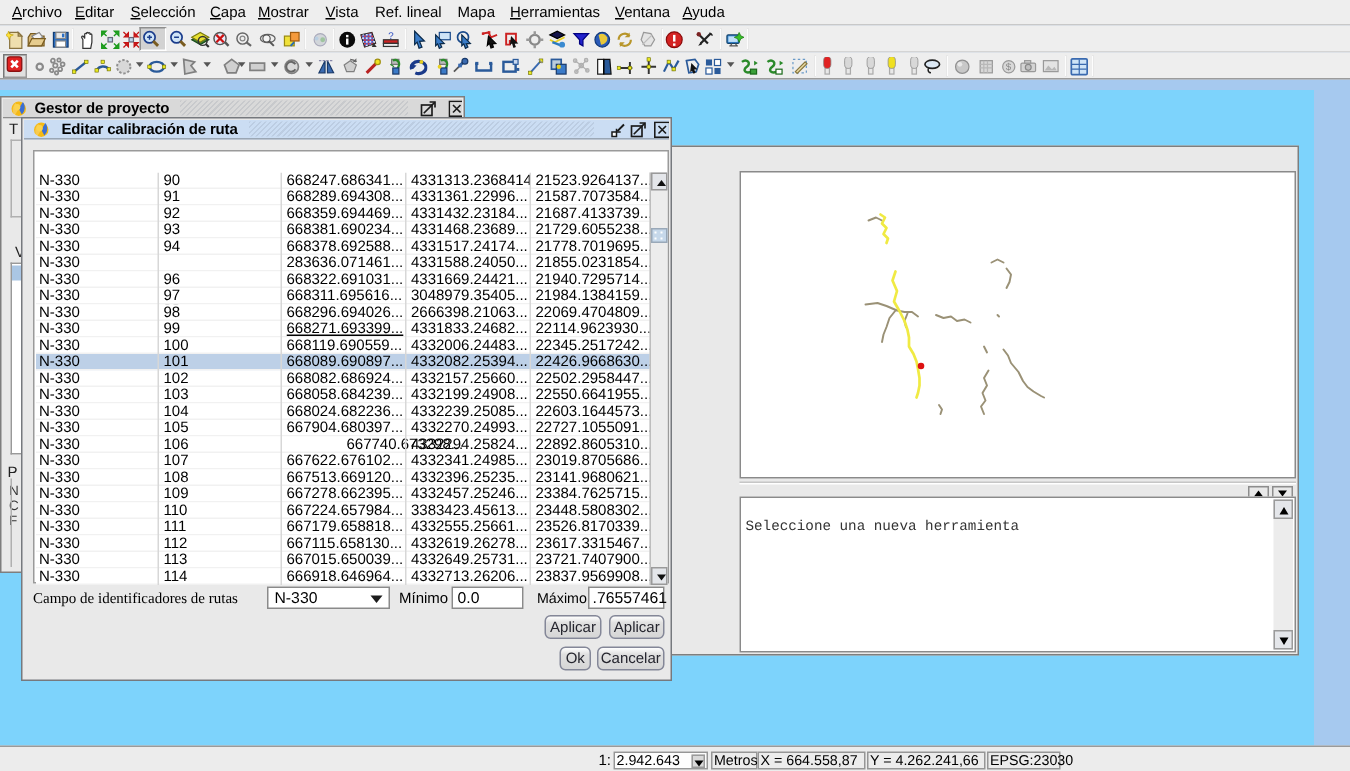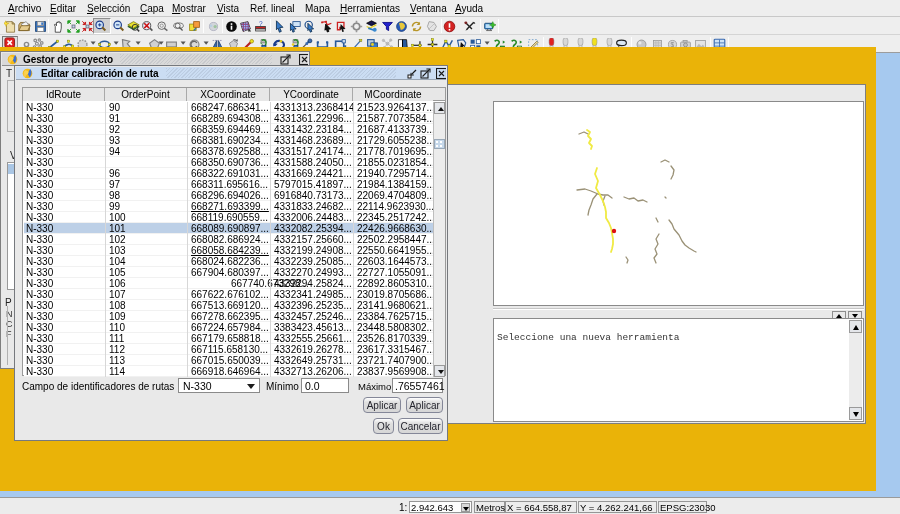--- a/index.html
+++ b/index.html
@@ -6,21 +6,21 @@
 body{font-family:"Liberation Sans",sans-serif;background:#a6c9ef;position:relative;}
 .abs{position:absolute;}
 
 #menubar{left:0;top:0;width:900px;height:17px;background:#eeeeee;border-bottom:1px solid #c8c8c8;}
 #menubar span{position:absolute;top:3px;font-size:10px;color:#000;}
 #menubar u{text-decoration:underline;}
 #tb1{left:0;top:17px;width:900px;height:18px;background:#eeeeee;border-bottom:1px solid #d4d4d4;}
 #tb2{left:0;top:35px;width:900px;height:18px;background:#eeeeee;border-bottom:1px solid #9c9c9c;}
 .tsep{position:absolute;top:2px;width:1px;height:14px;background:#b4b4b4;border-right:1px solid #fdfdfd;}
 
-#desk{left:0;top:47px;width:876px;height:444px;background:#eab308;}
+#desk{left:0;top:60px;width:876px;height:444px;background:#7dd3fc;}
 
 .win{position:absolute;background:#e9e9e9;border:1px solid #7e7e7e;}
 .tbar{position:absolute;left:1px;top:1px;right:1px;height:13px;overflow:hidden;border-bottom:1px solid #9aa6b4;}
 .tbar.gray{background:#d9d9d9;border-bottom:1px solid #8f8f8f;}
 .tbar.blue{background:#cbddf3;}
 .hatch{position:absolute;top:1px;bottom:1px;background:repeating-linear-gradient(135deg,rgba(110,120,138,0.16) 0 1px,transparent 1px 2.5px);}
 .ttxt{position:absolute;top:1px;font-size:10px;font-weight:bold;color:#000;white-space:nowrap;letter-spacing:-0.1px;}
 
 .mbtn{position:absolute;}
 
@@ -574,27 +574,20 @@
           <path d="M6.4 1h3.6v3.6" fill="none" stroke="#1a1a1a" stroke-width="1.1"></path>
         </svg>
         <svg class="mbtn" style="left:420px;top:1px;" width="11" height="11" viewBox="0 0 11 11">
           <rect x="0.5" y="0.5" width="10" height="10" fill="none" stroke="#1a1a1a" stroke-width="1.1"></rect>
           <path d="M3 3l5 5M8 3L3 8" stroke="#1a1a1a" stroke-width="1.1"></path>
         </svg>
   </div>
 
   <div style="position:absolute;left:7px;top:21px;width:424px;height:289px;background:#fff;border:1px solid #9a9a9a;">
 
-    <div style="position:absolute;left:0;top:0;width:422px;height:13px;background:#e7e7e7;border-bottom:1px solid #9a9a9a;">
-      <div class="hcell" style="left:0;width:82px;">IdRoute</div>
-      <div class="hcell" style="left:82px;width:82px;">OrderPoint</div>
-      <div class="hcell" style="left:164px;width:83px;">XCoordinate</div>
-      <div class="hcell" style="left:247px;width:83px;">YCoordinate</div>
-      <div class="hcell" style="left:330px;width:80px;border-right:none;">MCoordinate</div>
-    </div>
 
     <div style="position:absolute;left:0;top:14px;width:411px;height:275px;overflow:hidden;">
 <div class="tr" style="top:0.0px;">
             <span class="td" style="left:2px;width:79px;">N-330</span>
             <span class="td" style="left:85px;width:79px;">90</span>
             <span class="td" style="left:167px;width:80px;">668247.686341...</span>
             <span class="td" style="left:250px;width:80px;">4331313.2368414</span>
             <span class="td" style="left:333px;width:78px;">21523.9264137...</span>
           </div>
 <div class="tr" style="top:11.0px;">
@@ -621,43 +614,43 @@
 <div class="tr" style="top:44.0px;">
             <span class="td" style="left:2px;width:79px;">N-330</span>
             <span class="td" style="left:85px;width:79px;">94</span>
             <span class="td" style="left:167px;width:80px;">668378.692588...</span>
             <span class="td" style="left:250px;width:80px;">4331517.24174...</span>
             <span class="td" style="left:333px;width:78px;">21778.7019695...</span>
           </div>
 <div class="tr" style="top:55.0px;">
             <span class="td" style="left:2px;width:79px;">N-330</span>
             <span class="td" style="left:85px;width:79px;margin-top:25px;">95</span>
-            <span class="td" style="left:167px;width:80px;">668350.690736...</span>
+            <span class="td" style="left:167px;width:80px;">283636.071461...</span>
             <span class="td" style="left:250px;width:80px;">4331588.24050...</span>
             <span class="td" style="left:333px;width:78px;">21855.0231854...</span>
           </div>
 <div class="tr" style="top:66.0px;">
             <span class="td" style="left:2px;width:79px;">N-330</span>
             <span class="td" style="left:85px;width:79px;">96</span>
             <span class="td" style="left:167px;width:80px;">668322.691031...</span>
             <span class="td" style="left:250px;width:80px;">4331669.24421...</span>
             <span class="td" style="left:333px;width:78px;">21940.7295714...</span>
           </div>
 <div class="tr" style="top:77.0px;">
             <span class="td" style="left:2px;width:79px;">N-330</span>
             <span class="td" style="left:85px;width:79px;">97</span>
             <span class="td" style="left:167px;width:80px;">668311.695616...</span>
-            <span class="td" style="left:250px;width:80px;">5797015.41897...</span>
+            <span class="td" style="left:250px;width:80px;">3048979.35405...</span>
             <span class="td" style="left:333px;width:78px;">21984.1384159...</span>
           </div>
 <div class="tr" style="top:88.0px;">
             <span class="td" style="left:2px;width:79px;">N-330</span>
             <span class="td" style="left:85px;width:79px;">98</span>
             <span class="td" style="left:167px;width:80px;">668296.694026...</span>
-            <span class="td" style="left:250px;width:80px;">6916840.73173...</span>
+            <span class="td" style="left:250px;width:80px;">2666398.21063...</span>
             <span class="td" style="left:333px;width:78px;">22069.4704809...</span>
           </div>
 <div class="tr" style="top:99.0px;">
             <span class="td" style="left:2px;width:79px;">N-330</span>
             <span class="td" style="left:85px;width:79px;">99</span>
             <span class="td" style="left:167px;width:80px;text-decoration:underline;">668271.693399...</span>
             <span class="td" style="left:250px;width:80px;">4331833.24682...</span>
             <span class="td" style="left:333px;width:78px;">22114.9623930...</span>
           </div>
 <div class="tr" style="top:110.0px;">
@@ -677,21 +670,21 @@
 <div class="tr" style="top:132.0px;">
             <span class="td" style="left:2px;width:79px;">N-330</span>
             <span class="td" style="left:85px;width:79px;">102</span>
             <span class="td" style="left:167px;width:80px;">668082.686924...</span>
             <span class="td" style="left:250px;width:80px;">4332157.25660...</span>
             <span class="td" style="left:333px;width:78px;">22502.2958447...</span>
           </div>
 <div class="tr" style="top:143.0px;">
             <span class="td" style="left:2px;width:79px;">N-330</span>
             <span class="td" style="left:85px;width:79px;">103</span>
-            <span class="td" style="left:167px;width:80px;text-decoration:underline;">668058.684239...</span>
+            <span class="td" style="left:167px;width:80px;">668058.684239...</span>
             <span class="td" style="left:250px;width:80px;">4332199.24908...</span>
             <span class="td" style="left:333px;width:78px;">22550.6641955...</span>
           </div>
 <div class="tr" style="top:154.0px;">
             <span class="td" style="left:2px;width:79px;">N-330</span>
             <span class="td" style="left:85px;width:79px;">104</span>
             <span class="td" style="left:167px;width:80px;">668024.682236...</span>
             <span class="td" style="left:250px;width:80px;">4332239.25085...</span>
             <span class="td" style="left:333px;width:78px;">22603.1644573...</span>
           </div>
@@ -776,21 +769,21 @@
       <div class="sbtn" style="left:0;top:0;width:11px;height:12px;">
             <i class="tri" style="left:2.5px;top:4px;border-left:3px solid transparent;border-right:3px solid transparent;border-bottom:4px solid #111;"></i>
           </div>
       <div style="position:absolute;left:0;top:37px;width:11px;height:10px;background:#c6d8ea;border:1px solid #99a8b8;background-image:radial-gradient(circle at 2px 2px,#fff 1px,transparent 1px);background-size:4px 4px;"></div>
       <div class="sbtn" style="left:0;bottom:0;width:11px;height:12px;">
             <i class="tri" style="left:2.5px;top:4px;border-left:3px solid transparent;border-right:3px solid transparent;border-top:4px solid #111;"></i>
           </div>
     </div>
   </div>
 
-  <div style="position:absolute;left:7px;top:315px;font-size:10px;color:#000;">Campo de identificadores de rutas</div>
+  <div style="position:absolute;left:7px;top:315px;font-size:10px;color:#000;font-family:Liberation Serif, serif;">Campo de identificadores de rutas</div>
   <div style="position:absolute;left:163px;top:312px;width:82px;height:15px;background:#fff;border:1px solid #8a8a8a;font-size:10.5px;line-height:14px;padding-left:4px;">N-330
      <i class="tri" style="right:4px;top:5px;border-left:4px solid transparent;border-right:4px solid transparent;border-top:5px solid #1c1c1c;"></i></div>
   <div style="position:absolute;left:251px;top:315px;font-size:10px;color:#000;">Mínimo</div>
   <div style="position:absolute;left:286px;top:312px;width:48px;height:15px;background:#fff;border:1px solid #8a8a8a;font-size:10.5px;line-height:14px;padding-left:3px;">0.0</div>
   <div style="position:absolute;left:343px;top:315px;font-size:9.5px;color:#000;">Máximo</div>
   <div style="position:absolute;left:377px;top:312px;width:51px;height:15px;background:#fff;border:1px solid #8a8a8a;font-size:10.5px;line-height:14px;padding-left:2px;">.76557461</div>
   <div class="btn" style="left:348px;top:331px;width:38px;height:16px;line-height:15px;">Aplicar</div>
   <div class="btn" style="left:391px;top:331px;width:37px;height:16px;line-height:15px;">Aplicar</div>
   <div class="btn" style="left:358px;top:352px;width:21px;height:16px;line-height:15px;">Ok</div>
   <div class="btn" style="left:383px;top:352px;width:45px;height:16px;line-height:15px;">Cancelar</div>

